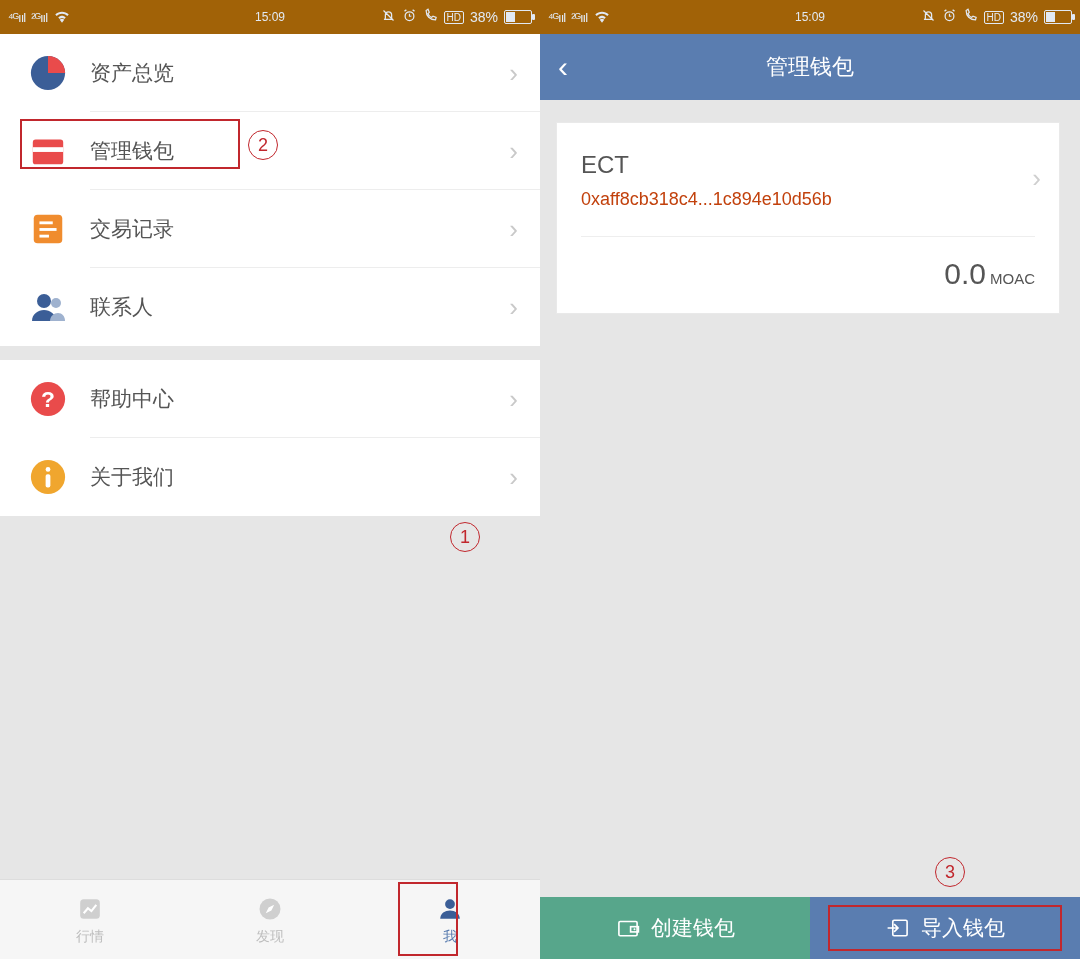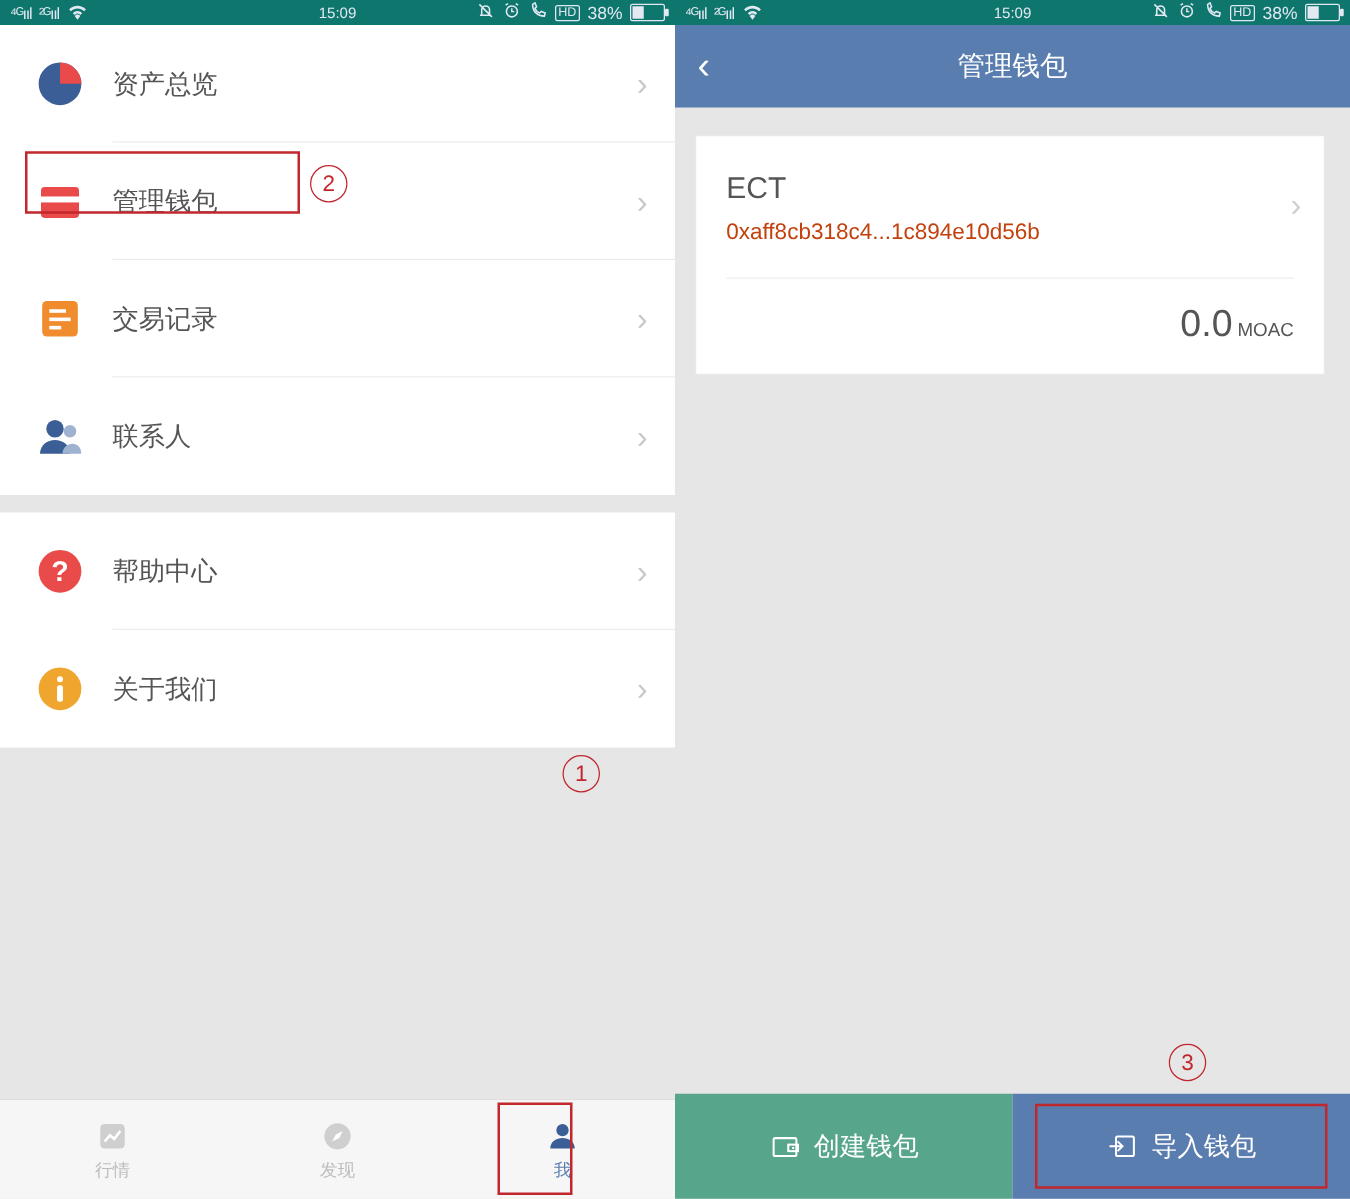--- a/index.html
+++ b/index.html
@@ -14,22 +14,22 @@
   .screen {
     width: 540px;
     height: 959px;
     background: #e6e6e6;
     position: relative;
     display: flex;
     flex-direction: column;
   }
   
   .statusbar {
-    height: 20px;
-    background: #0f766e;
+    height: 34px;
+    background: #a16207;
     color: #e2e9f3;
     display: flex;
     align-items: center;
     font-size: 14px;
     padding: 0 8px;
     position: relative;
   }
   .statusbar .left-icons, .statusbar .right-icons {
     display: flex;
     align-items: center;
@@ -58,21 +58,21 @@
     position:absolute; left:1px; top:1px; bottom:1px;
     width: 35%;
     background:#e2e9f3;
   }
   .sig-icon { font-size: 13px; letter-spacing: -1px; }
   
   .list-section { background:#fff; }
   .list-item {
     display:flex;
     align-items:center;
-    height: 94px;
+    height: 78px;
     padding: 0 22px 0 28px;
     position: relative;
   }
   .list-item .divider {
     position:absolute; left:90px; right:0; bottom:0;
     height:1px; background:#ededed;
   }
   .list-section .list-item:last-child .divider { display:none; }
   .list-icon {
     width: 40px; height: 40px;
@@ -163,21 +163,21 @@
     margin-top:26px;
     padding-top:20px;
     text-align:right;
     color:#555;
   }
   .balance-row .amt { font-size:30px; }
   .balance-row .unit { font-size:15px; margin-left:4px; }
   
   .action-row {
     margin-top:auto;
-    height:84px;
+    height:62px;
     display:flex;
   }
   .action-btn {
     flex:1;
     display:flex;
     align-items:center;
     justify-content:center;
     gap:10px;
     color:#fff;
     font-size:21px;

